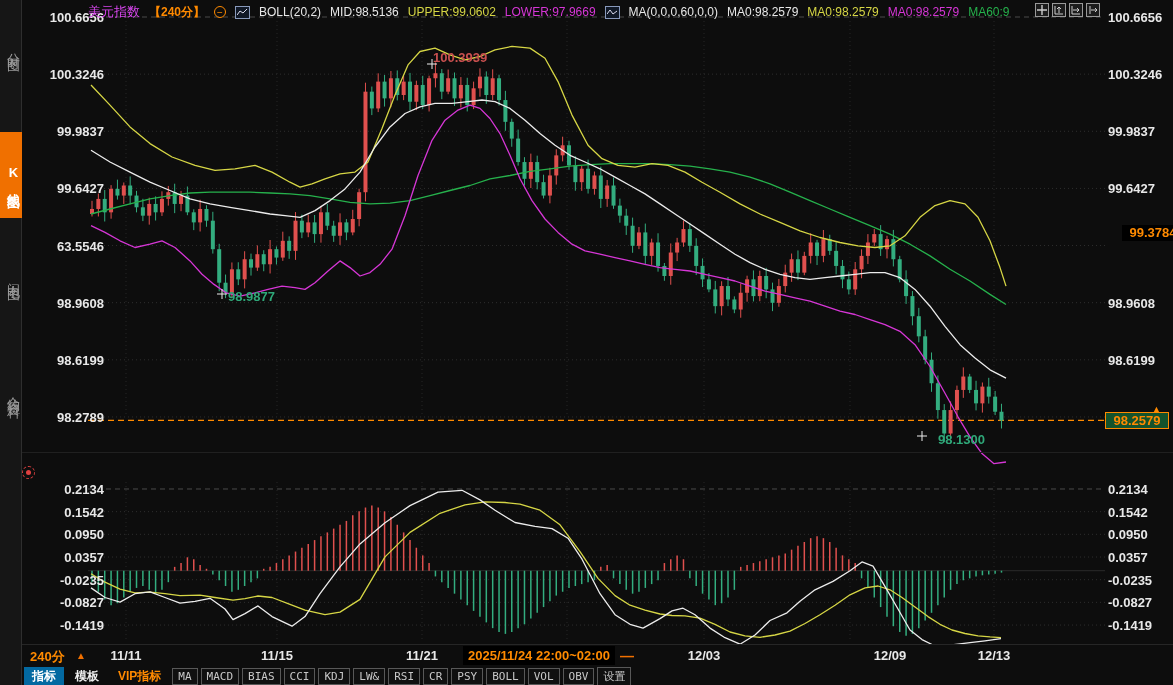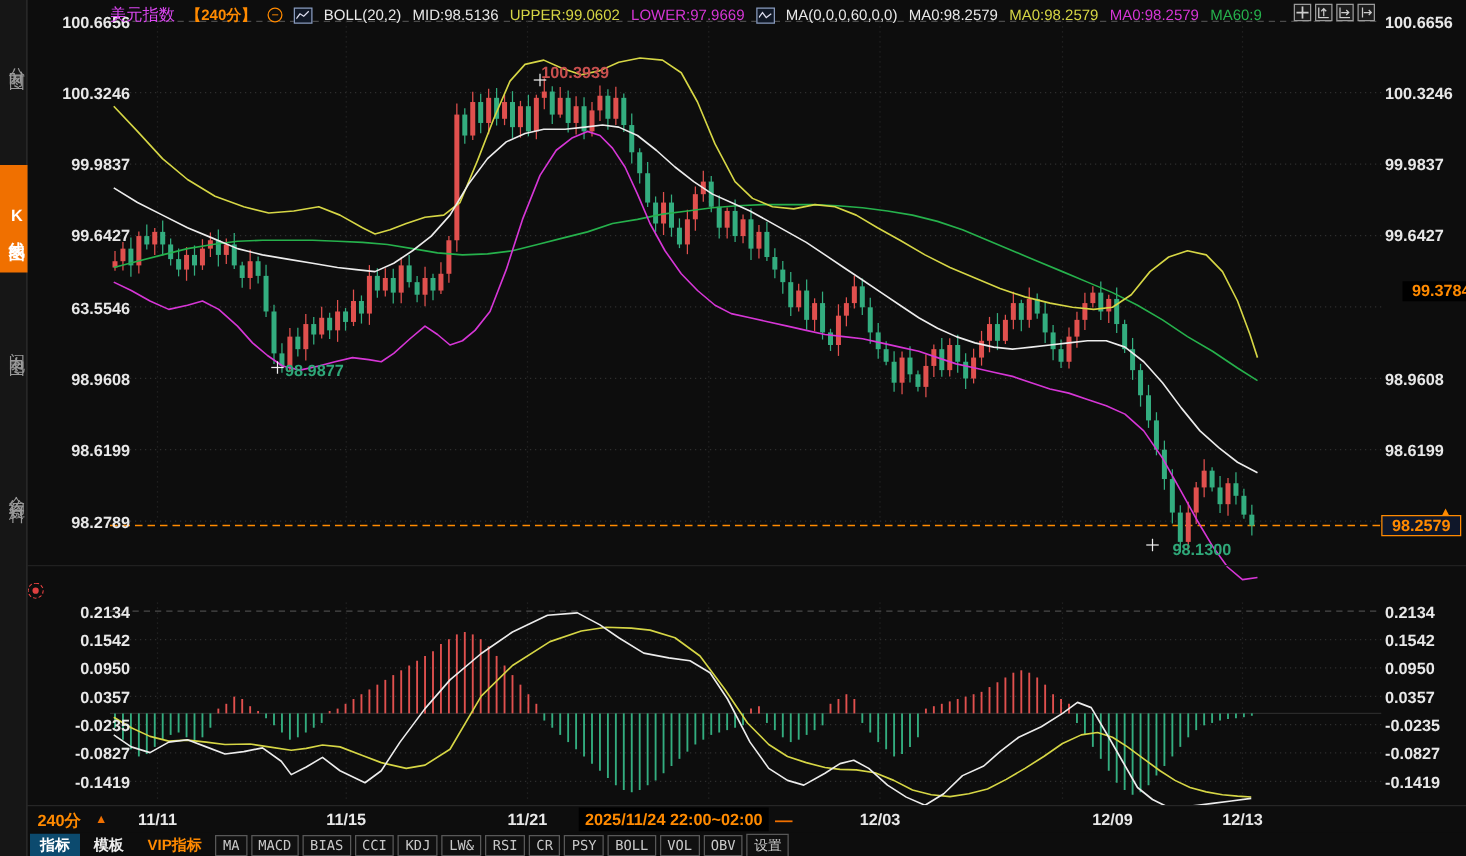--- a/index.html
+++ b/index.html
@@ -25,21 +25,21 @@
   .mini-chart { display:inline-flex; width:15px; height:13px; border:1px solid #8899bb; background:#101826; align-items:center; justify-content:center; }
   #top-icons { position:absolute; right:73px; top:3px; display:flex; gap:3px; z-index:5; }
   .ctl { width:14px; height:14px; border:1px solid #999; background:#1c1c1c; display:flex; align-items:center; justify-content:center; cursor:pointer; }
 
   
   #labels { position:absolute; left:0; top:0; width:1173px; height:685px; z-index:4; pointer-events:none; }
   .axl { position:absolute; font-size:13px; font-weight:bold; color:#e8e8e8; }
   .axl.left { width:80px; text-align:right; left:24px; }
   .axl.right { left:1108px; text-align:left; }
   .cross-tag { position:absolute; left:1106px; width:62px; height:16px; background:#000; color:#ff8a00; font-size:13px; font-weight:bold; text-align:center; line-height:16px;margin-left:16px; }
-  #price-tag { position:absolute; left:1105px; top:412px; width:64px; height:17px; border:1px solid #ff8a00; background:#0f172a; color:#ff8a00; font-size:13px; font-weight:bold; text-align:center; line-height:15px; z-index:5; }
+  #price-tag { position:absolute; left:1105px; top:412px; width:64px; height:17px; border:1px solid #ff8a00; background:#14532d; color:#ff8a00; font-size:13px; font-weight:bold; text-align:center; line-height:15px; z-index:5; }
   .up-arrow { position:absolute; left:1152px; top:404px; color:#ff8a00; font-size:9px; z-index:5; }
 
   
   .ann { position:absolute; font-size:13px; font-weight:bold; z-index:4; }
   .ann-high { color:#c9504f; }
   .ann-low { color:#2fa879; }
 
   
   #macd-header { position:absolute; left:92px; top:465px; display:flex; gap:14px; font-size:12px; z-index:5; white-space:nowrap; }
   #macd-icon { position:absolute; left:22px; top:466px; width:13px; height:13px; border:1px dashed #e04040; border-radius:50%; z-index:5; }
@@ -49,21 +49,21 @@
   #xaxis { position:absolute; left:0; top:644px; width:1173px; height:22px; background:#0d0d0d; border-top:1px solid #262626; z-index:5; }
   #period { position:absolute; left:30px; top:3px; color:#ff8a00; font-size:13px; font-weight:bold; cursor:pointer; }
   #period-arrow { position:absolute; left:76px; top:5px; color:#f07000; font-size:10px; cursor:pointer; }
   .date { position:absolute; top:3px; color:#e8e8e8; font-size:13px; font-weight:bold; transform:translateX(-50%); }
   #date-hl { position:absolute; left:463px; top:1px; height:19px; padding:0 5px; background:#000; color:#ff8a00; font-size:13px; font-weight:bold; line-height:19px; }
   #date-dash { position:absolute; left:620px; top:3px; color:#f07000; font-size:14px; font-weight:bold; }
 
   
   #toolbar { position:absolute; left:24px; top:667px; height:18px; display:flex; align-items:center; gap:3px; z-index:6; }
   .tb-tab { font-size:12px; font-weight:bold; padding:1px 8px; cursor:pointer; }
-  .tb-tab.active { background:#0c4a6e; color:#fff; }
+  .tb-tab.active { background:#0369a1; color:#fff; }
   .tb-tab.plain { color:#eee; }
   .tb-tab.vip { color:#ff8a00; }
   .tb-cell { font-family:"DejaVu Sans Mono", monospace; font-size:11px; color:#c8c8c8; border:1px solid #585858; background:#101010; padding:1px 5px; cursor:pointer; }
 
   #watermark { position:absolute; left:1030px; top:625px; font-size:37px; font-weight:600; color:#d4d4d4; letter-spacing:1px; z-index:6; }
   .sep { position:absolute; left:22px; width:1151px; height:1px; background:#202020; z-index:2; }
 </style>
 </head>
 <body>
 

